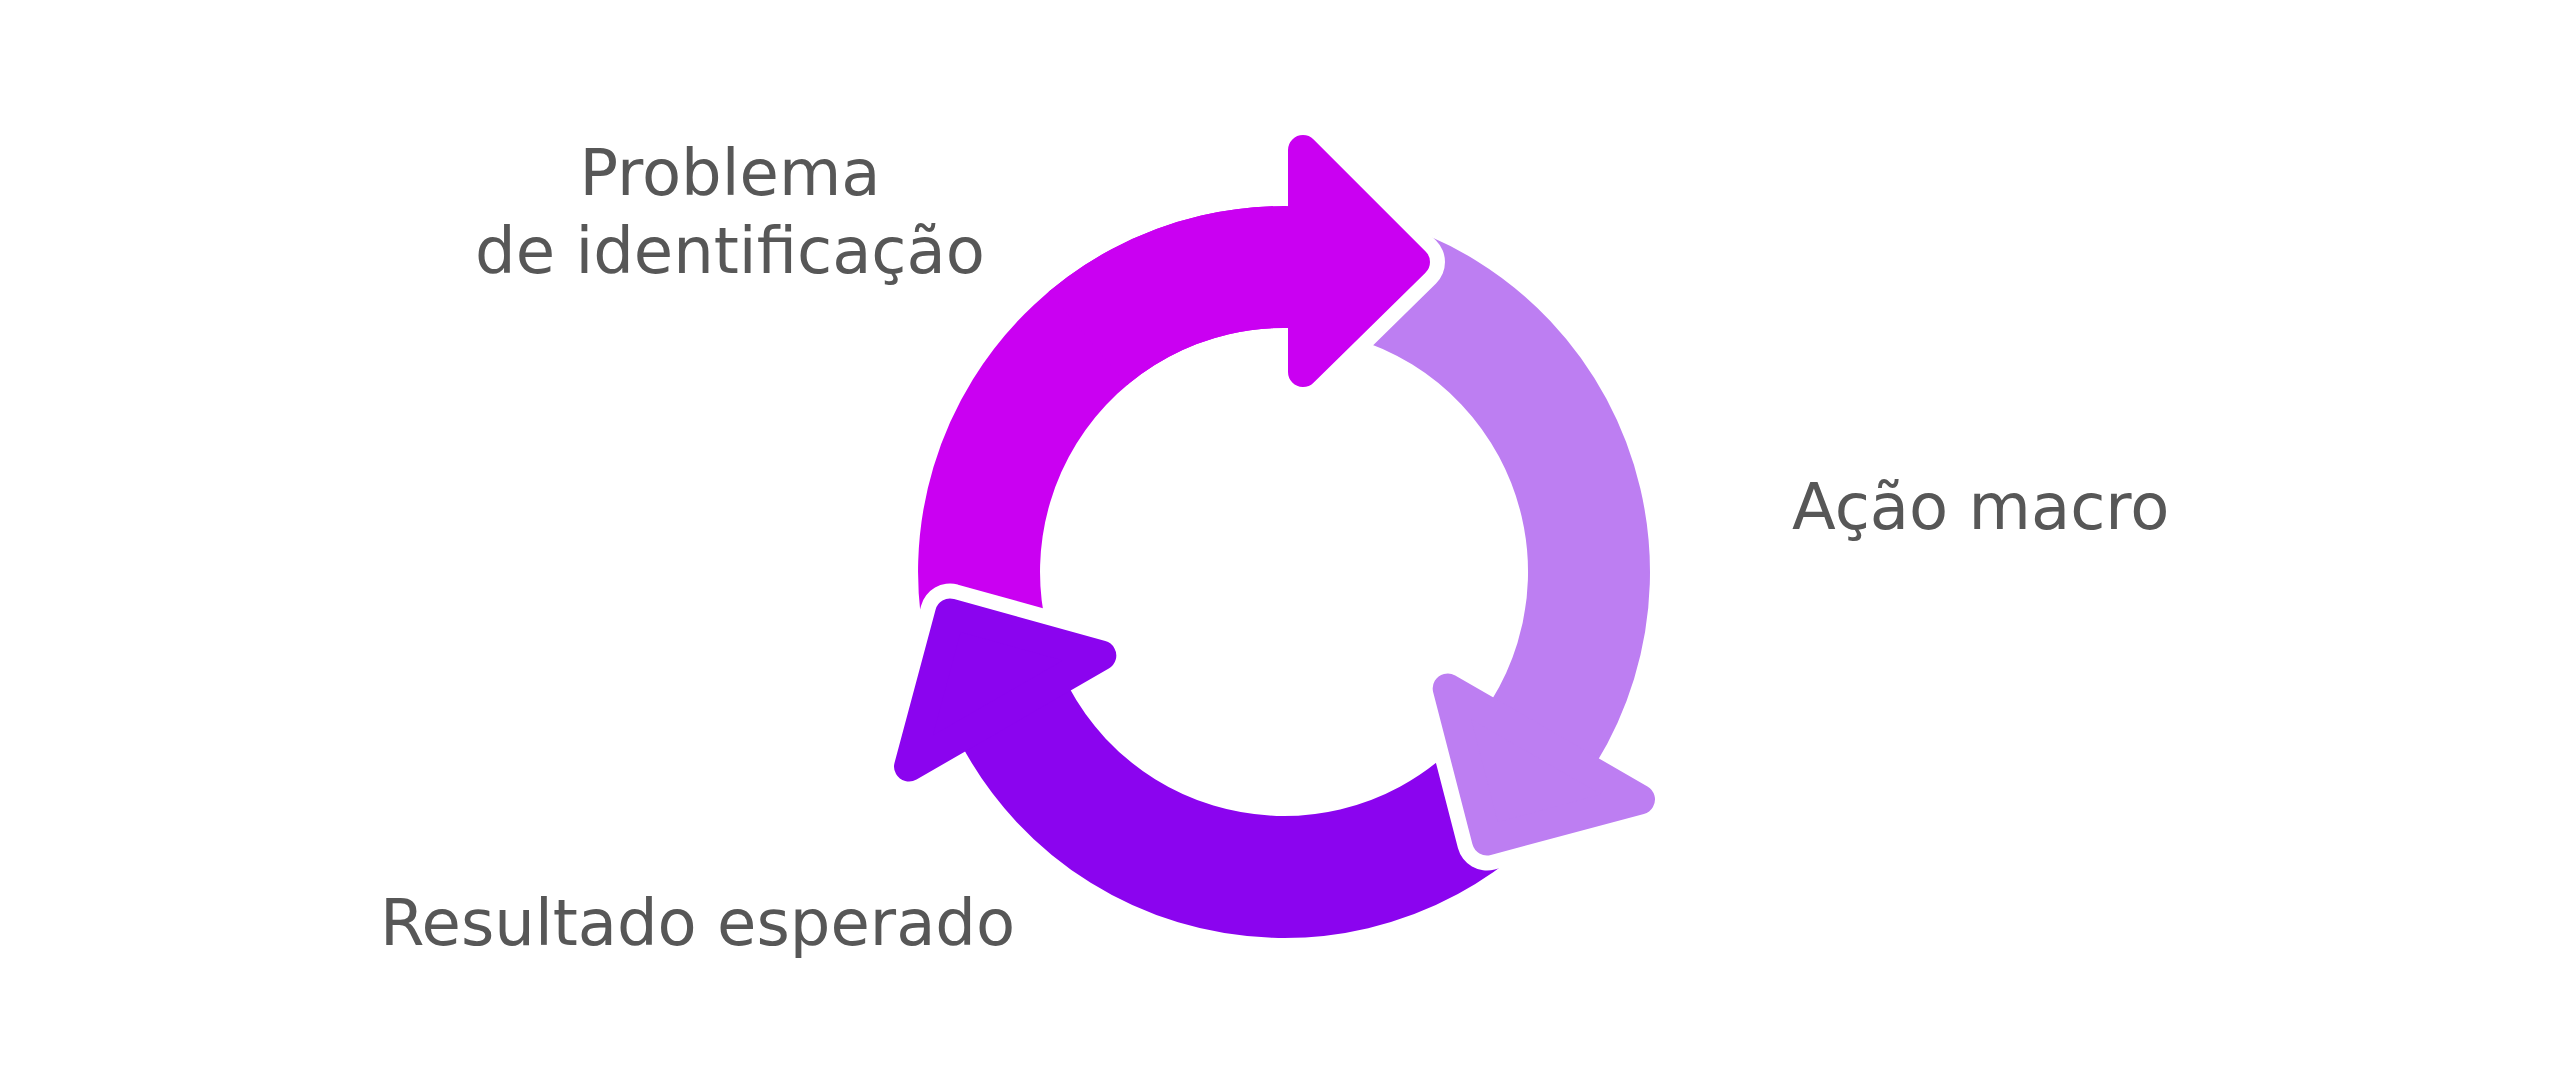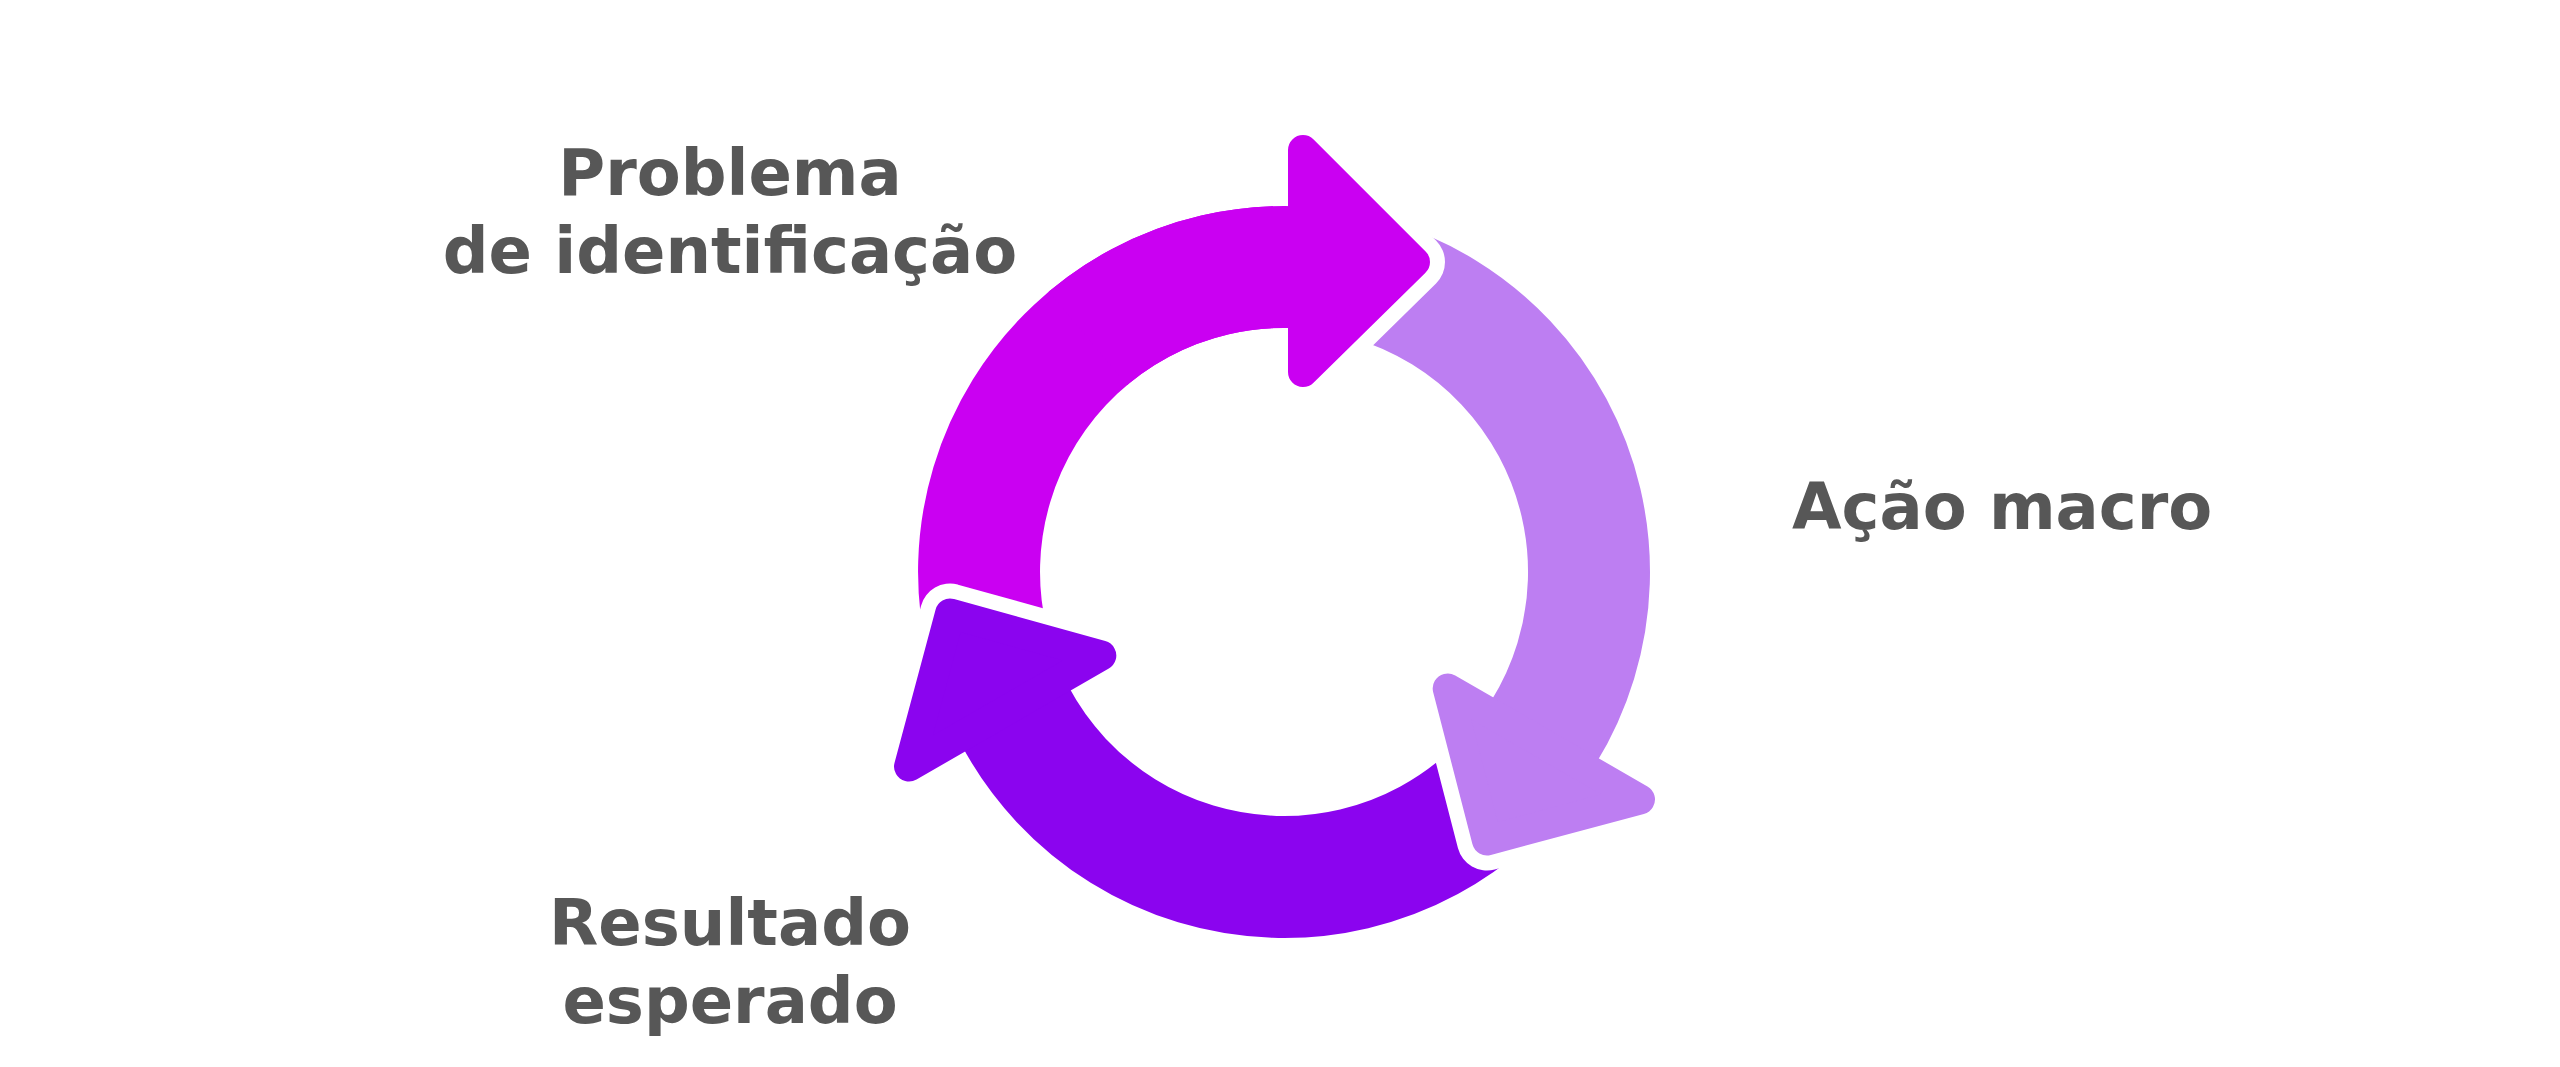--- a/index.html
+++ b/index.html
@@ -3,21 +3,20 @@
 <meta charset="utf-8">
 <style>
   html, body { margin: 0; padding: 0; background: #ffffff; }
   .stage {
     position: relative;
     width: 2560px;
     height: 1067px;
     background: #ffffff;
     overflow: hidden;
     font-family: "DejaVu Sans", "Liberation Sans", sans-serif;
-    font-weight: bold;
   }
   .cycle-svg {
     position: absolute;
     left: 0; top: 0;
     width: 2560px;
     height: 1067px;
     display: block;
   }
   
   .halo {
@@ -50,21 +49,21 @@
     text-align: center;
   }
   .label-right {
     left: 1792px;
     top: 468px;
   }
   .label-bottom {
     left: 380px;
     top: 884px;
     width: 700px;
-    text-align: center;
+    text-align: left;
   }
 </style>
 </head>
 <body>
 
 <div class="stage">
 
   <svg class="cycle-svg" viewBox="0 0 2560 1067" xmlns="http://www.w3.org/2000/svg">
     <defs>
       <g id="cyc-arrow">

